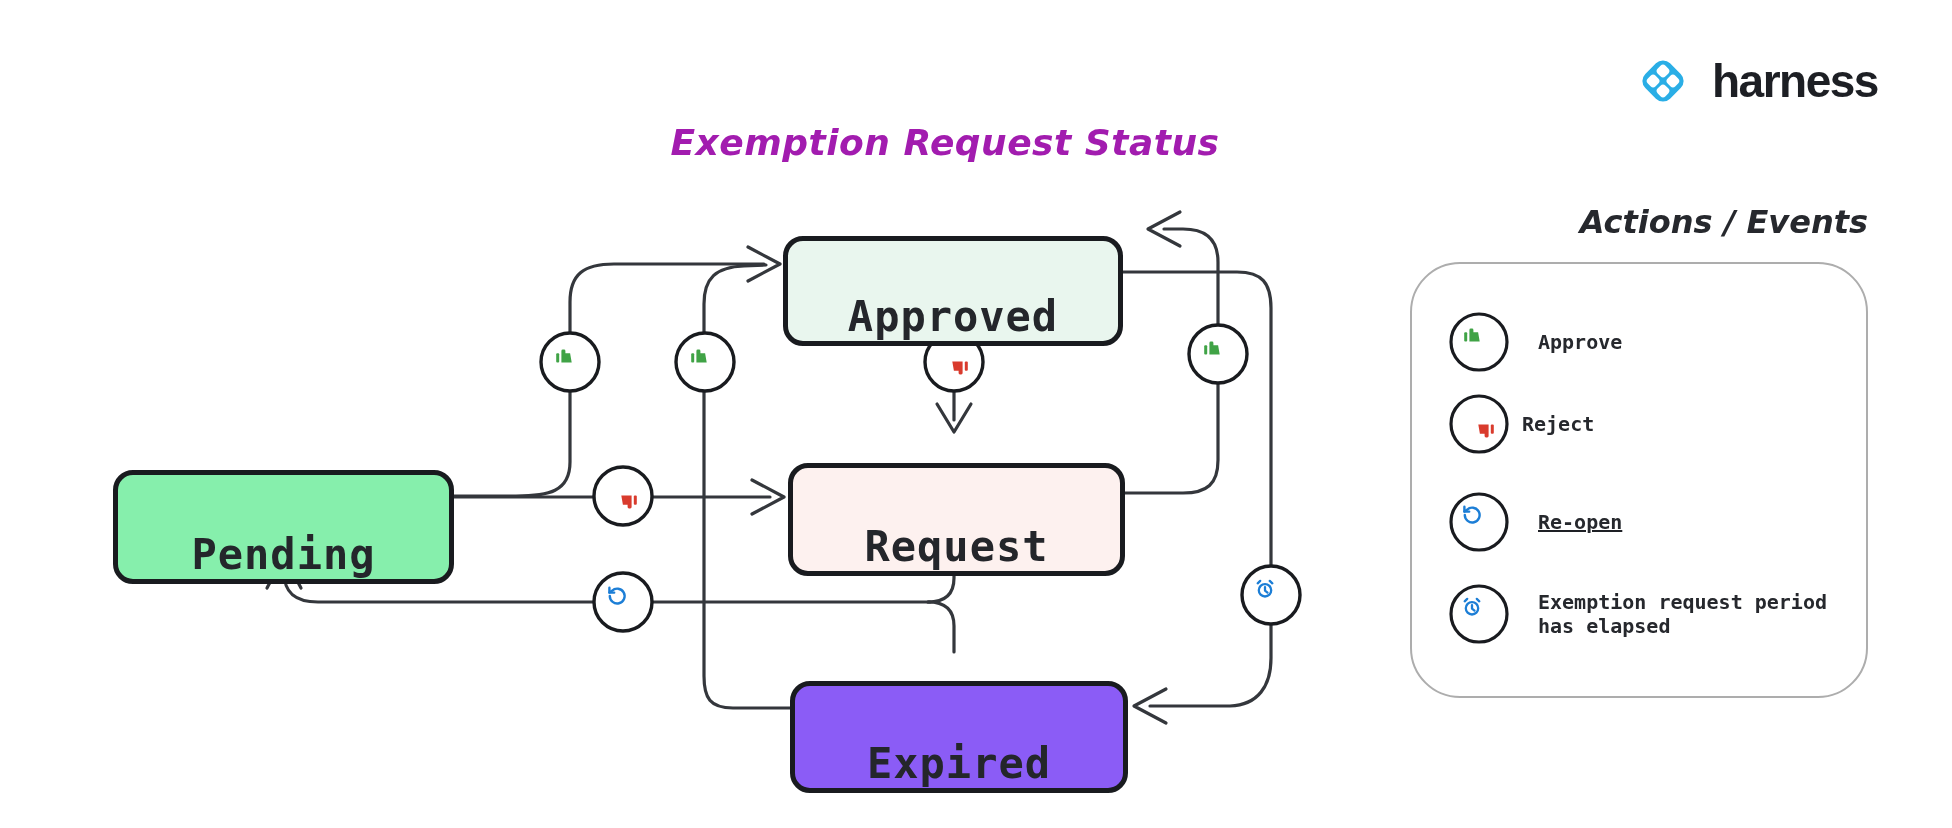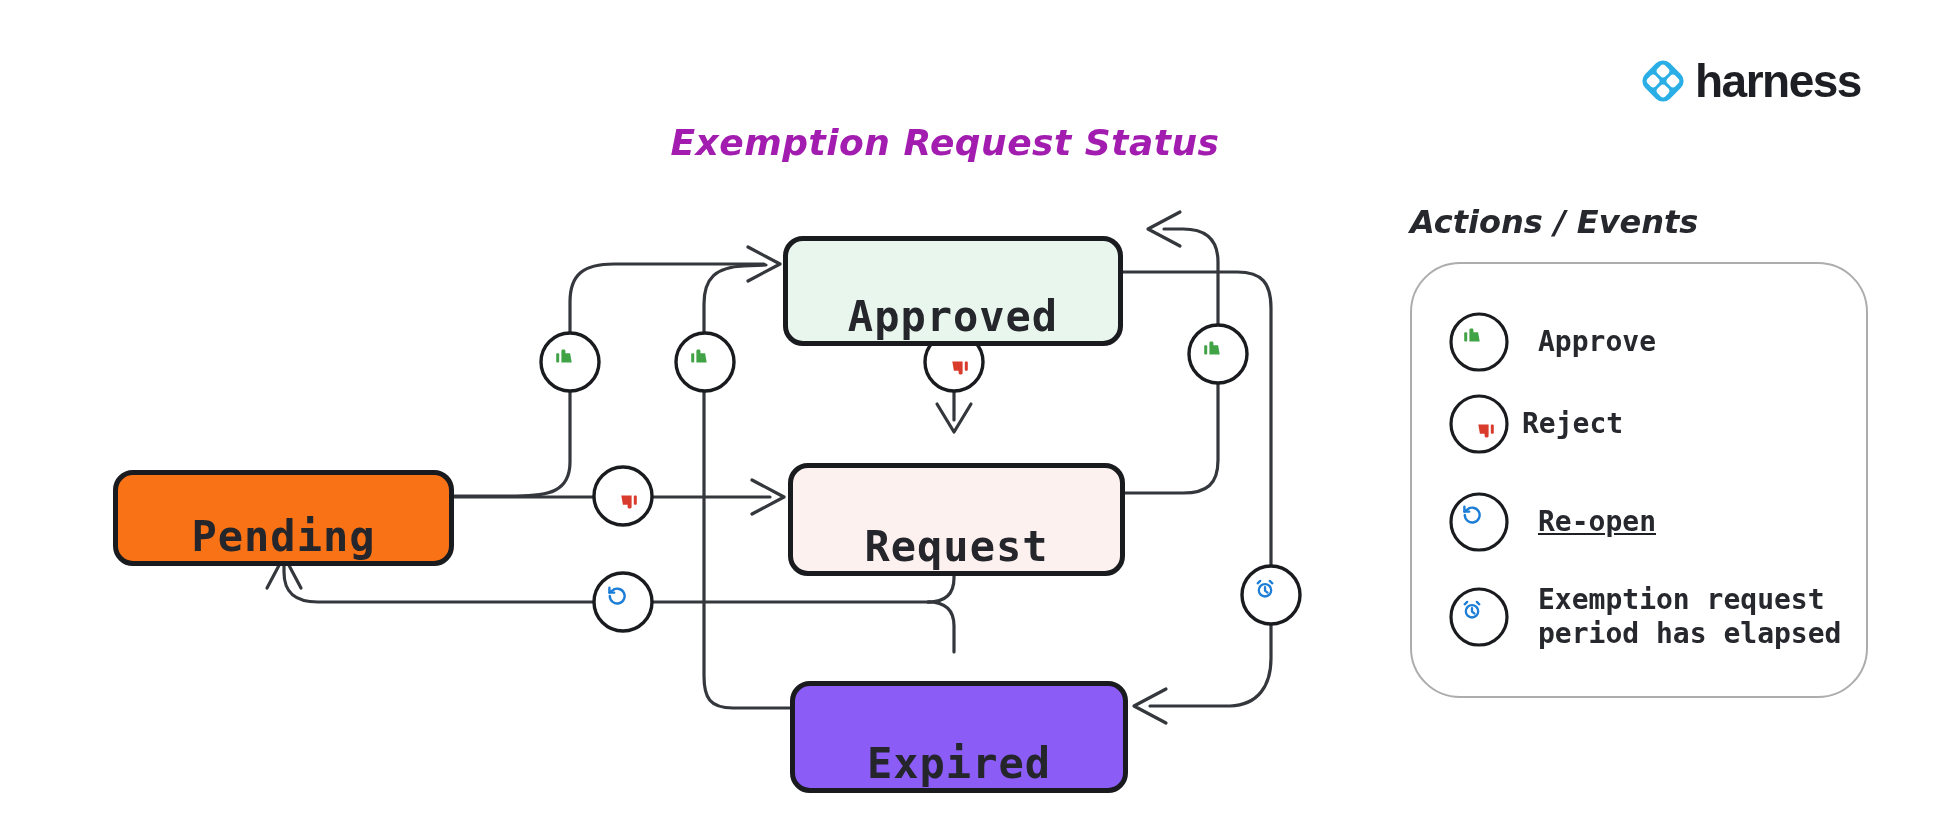--- a/index.html
+++ b/index.html
@@ -2,35 +2,35 @@
 <html><head>
 <meta charset="utf-8">
 <style>
   html,body{margin:0;padding:0;background:#ffffff;}
   .canvas{position:relative;width:1952px;height:828px;background:#ffffff;overflow:hidden;
           font-family:"DejaVu Sans Mono","Liberation Mono",monospace;color:#1e2025;}
   .edges{position:absolute;left:0;top:0;width:1952px;height:828px;}
   .state{position:absolute;display:flex;align-items:flex-end;justify-content:center;
          border:5px solid #191b1f;border-radius:20px;font-size:42px;font-weight:bold;
          color:#24262b;letter-spacing:1px;box-sizing:border-box;margin-top:28px;}
-  .state-pending {left:113px;top:442px;width:341px;height:96px;background:#f97316;}
+  .state-pending {left:113px;top:442px;width:341px;height:114px;background:#86efac;}
   .state-approved{left:783px;top:208px;width:340px;height:110px;background:#e9f6ee;}
   .state-rejected{left:788px;top:435px;width:337px;height:113px;background:#fdf1ef;}
   .state-expired {left:790px;top:653px;width:338px;height:112px;background:#8b5cf6;}
   .hand{font-family:"DejaVu Sans","Liberation Sans",sans-serif;font-style:italic;font-weight:600;}
   .main-title{position:absolute;left:595px;top:122px;width:700px;text-align:center;
               font-size:36px;letter-spacing:0.5px;color:#a21caf;}
-  .legend-title{position:absolute;left:1410px;top:203px;width:458px;text-align:left;
+  .legend-title{position:absolute;left:1410px;top:203px;width:458px;text-align:right;
                 font-size:32px;color:#26282d;}
   .legend-box{position:absolute;left:1410px;top:262px;width:458px;height:436px;
               border:2.5px solid #adadad;border-radius:50px;box-sizing:border-box;background:#ffffff;}
   .legend-row{position:absolute;left:36px;display:flex;align-items:center;gap:28px;}
-  .legend-label{font-size:28px;font-weight:bold;color:#26282d;line-height:1.2;}
+  .legend-label{font-size:20px;font-weight:bold;color:#26282d;line-height:1.2;}
   .legend-label.wrap{width:330px;}
-  .logo{position:absolute;left:1636px;top:54px;display:flex;align-items:center;gap:5px;}
+  .logo{position:absolute;left:1636px;top:54px;display:flex;align-items:center;gap:22px;}
   .logo-text{font-family:"Liberation Sans","DejaVu Sans",sans-serif;font-weight:700;
              font-size:46px;letter-spacing:-1.5px;color:#1d1f24;}
   .legend-icon{flex:0 0 auto;}
 </style>
 </head>
 <body>
 
 <div class="canvas">
 
   <svg width="0" height="0" style="position:absolute" aria-hidden="true">

